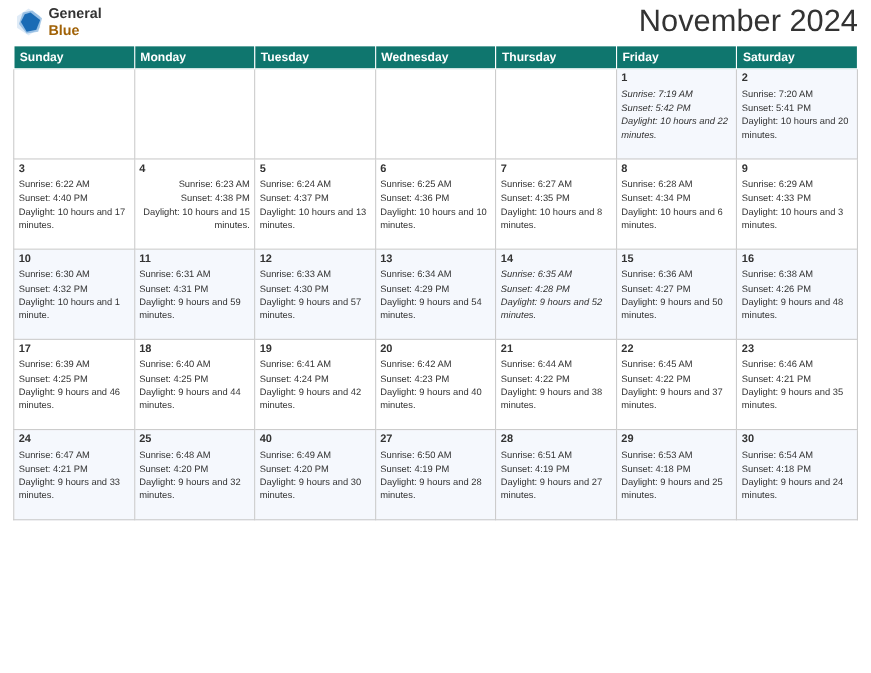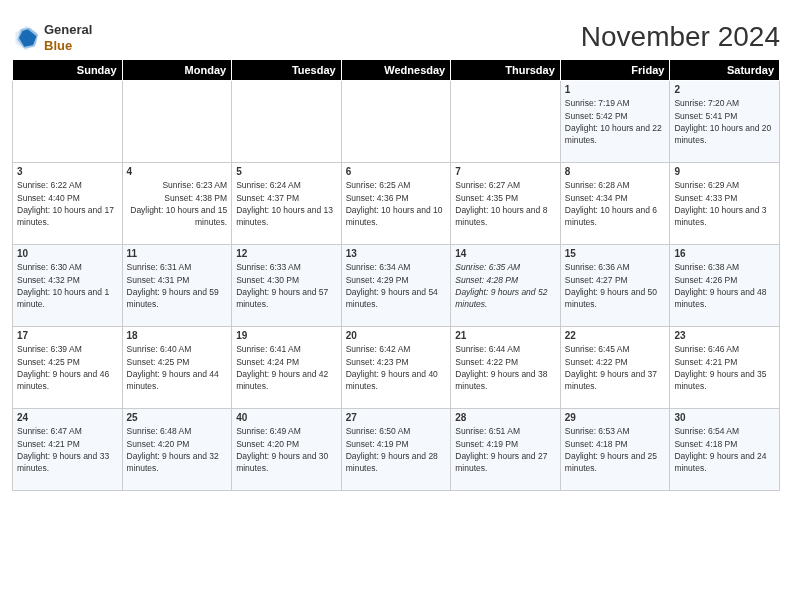--- a/index.html
+++ b/index.html
@@ -6,21 +6,21 @@
     body {
       font-family: Arial, sans-serif;
       background: #fff;
       width: 792px;
       height: 612px;
       overflow: hidden;
     }
     .page {
       width: 792px;
       height: 612px;
-      padding: 22px 12px 8px 12px;
+      padding: 4px 12px 8px 12px;
     }
     .header {
       display: flex;
       align-items: flex-start;
       justify-content: space-between;
       margin-bottom: 6px;
     }
     .logo {
       display: flex;
       align-items: center;
@@ -49,26 +49,26 @@
     .location {
       font-size: 13px;
       color: #555;
     }
     .calendar {
       width: 100%;
       border-collapse: collapse;
       table-layout: fixed;
     }
     .calendar thead th {
-      background: #000000;
+      background: #0f766e;
       color: #fff;
       font-size: 11px;
       font-weight: bold;
       padding: 4px 5px;
-      text-align: right;
+      text-align: left;
       border: 1px solid #fff;
     }
     .calendar tbody td {
       vertical-align: top;
       border: 1px solid #ccc;
       padding: 3px 4px;
       font-size: 9px;
       color: #333;
       height: 82px;
       width: 113px;
@@ -129,21 +129,21 @@
     </thead>
     <tbody id="calendar-body">
     <tr>
           <td class="empty-cell"></td>
           <td class="empty-cell"></td>
           <td class="empty-cell"></td>
           <td class="empty-cell"></td>
           <td class="empty-cell"></td>
           <td>
             <div class="day-number">1</div>
-            <div class="day-info" style="white-space: pre-line;">Sunrise: 7:19 AM
+            <div class="day-info" style="white-space: pre-line; font-style: italic;">Sunrise: 7:19 AM
 Sunset: 5:42 PM
 Daylight: 10 hours and 22 minutes.</div>
           </td>
           <td>
             <div class="day-number">2</div>
             <div class="day-info" style="white-space: pre-line;">Sunrise: 7:20 AM
 Sunset: 5:41 PM
 Daylight: 10 hours and 20 minutes.</div>
           </td>
         </tr>

